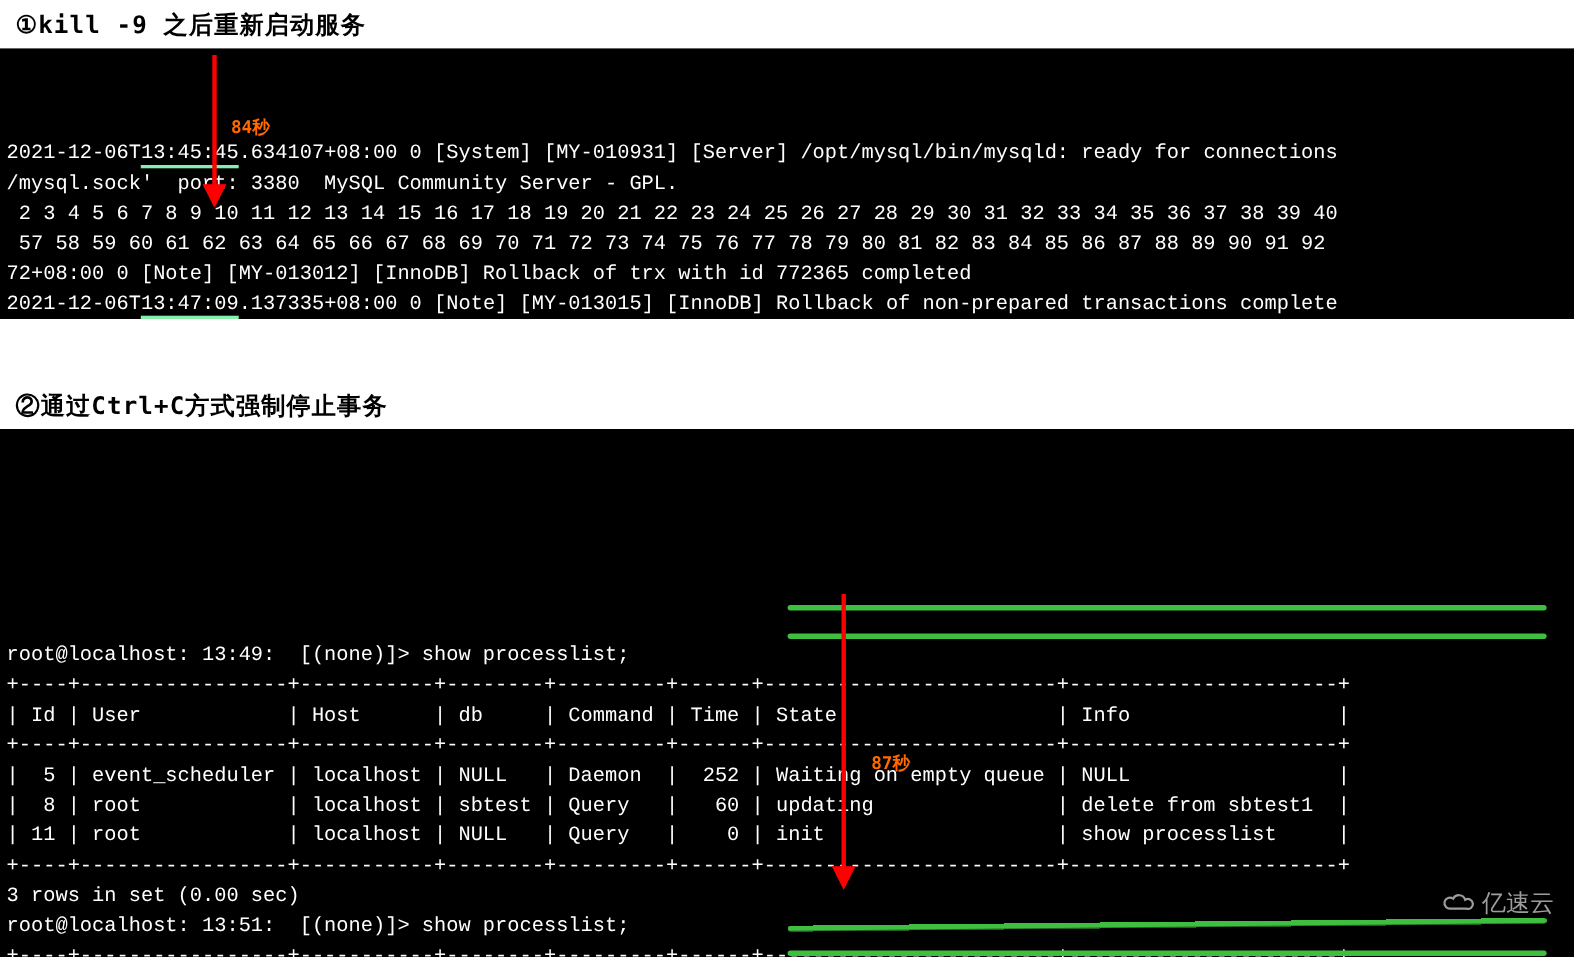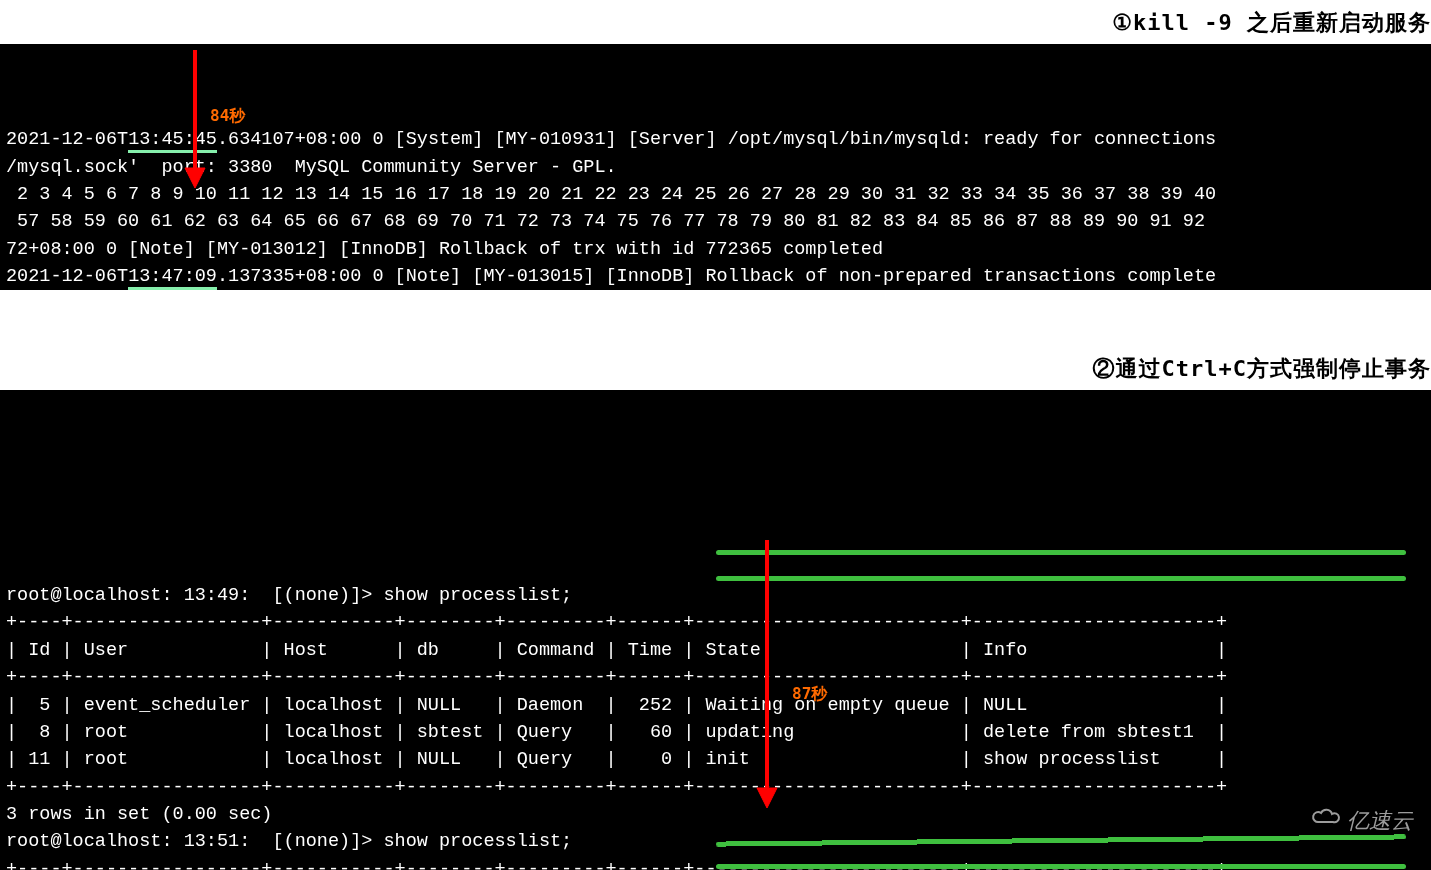--- a/index.html
+++ b/index.html
@@ -9,21 +9,20 @@
     font-family: "SimSun", "Songti SC", serif;
     width: 1431px;
   }
   .heading {
     font-size: 22px;
     font-weight: bold;
     margin: 8px 0 6px 14px;
     color: #000;
     font-family: "SimSun", "Songti SC", monospace;
     letter-spacing: 1px;
-    text-align: right;
   }
   .terminal {
     background: #000000;
     color: #ffffff;
     font-family: "Consolas", "Menlo", "Courier New", monospace;
     font-size: 18.5px;
     line-height: 1.48;
     white-space: pre;
     padding: 0 6px 0 6px;
     position: relative;
@@ -55,24 +54,23 @@
     z-index: 3;
   }
   .watermark {
     position: fixed;
     right: 18px;
     bottom: 34px;
     color: #b8b8b8;
     font-size: 22px;
     font-family: "Microsoft YaHei", sans-serif;
     display: flex;
-    align-items: flex-start;
+    align-items: center;
     gap: 6px;
     opacity: 0.85;
-    font-style: italic;
   }
   .watermark svg { stroke: #b8b8b8; fill: none; stroke-width: 2; }
   .block-spacer { height: 56px; }
 </style>
 </head>
 <body>
 
 <div class="heading">①kill -9 之后重新启动服务</div>
 
 <div class="terminal" id="term1">

